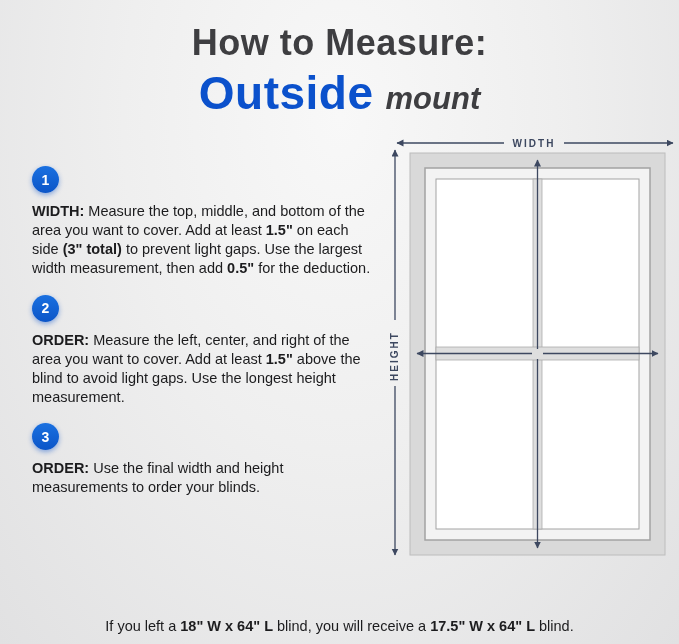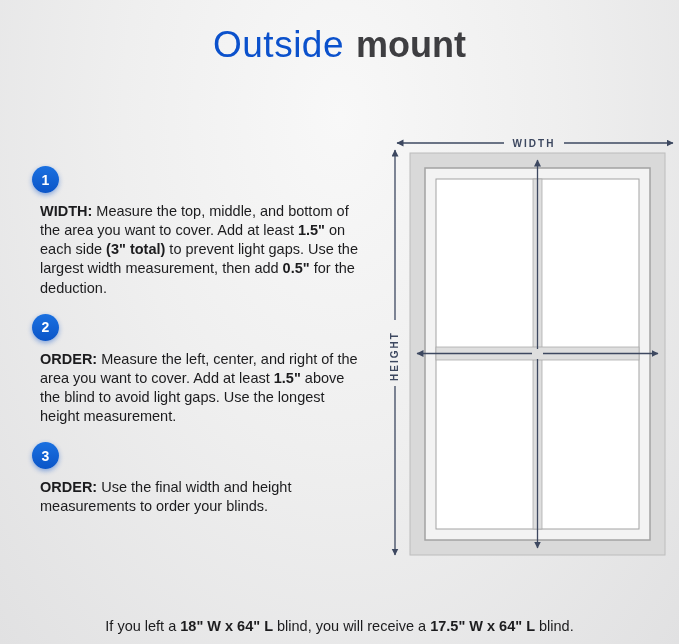--- a/index.html
+++ b/index.html
@@ -14,51 +14,52 @@
     background:radial-gradient(ellipse at 50% 18%, #f8f8f8 0%, #efefef 45%, #e1e1e2 100%);
   }
   
   .header{position:absolute;top:22px;left:0;width:100%;text-align:center;}
   .title-line1{
     font-size:36px;font-weight:700;color:#3e3e41;letter-spacing:.5px;
   }
   .title-line2{
     display:flex;justify-content:center;align-items:baseline;gap:12px;margin-top:2px;
   }
-  .title-accent{font-size:37px;font-weight:400;color:#0b51cc;letter-spacing:.5px;}
-  .title-suffix{font-size:36px;font-weight:700;color:#3e3e41;}
+  .title-accent{font-size:46px;font-weight:700;color:#0b51cc;letter-spacing:.5px;}
+  .title-suffix{font-size:31px;font-weight:700;color:#3e3e41;font-style:italic;}
   
   .steps{position:absolute;left:32px;top:166px;width:342px;}
   .step{margin-bottom:16px;}
   .badge{
     width:27px;height:27px;border-radius:50%;
     background:linear-gradient(180deg,#1a70e0,#0b55c8);
     color:#fff;font-size:14px;font-weight:700;
     display:flex;align-items:center;justify-content:center;
     box-shadow:0 2px 5px rgba(11,81,204,.45);
     margin-bottom:9px;
   }
   .step p{
-    margin:8px;font-size:14.5px;line-height:1.32;color:#1c1c1e;
+    margin:0;font-size:14.5px;line-height:1.32;color:#1c1c1e;
   }
   .step p .b{font-weight:700;}
   
   .diagram{position:absolute;left:388px;top:128px;width:294px;height:450px;margin:0;}
   
   .footer{position:absolute;left:0;bottom:10px;width:100%;text-align:center;}
   .example-title{font-size:15px;font-weight:800;color:#141414;letter-spacing:.6px;margin-bottom:5px;}
   .example-line{font-size:14.5px;color:#1c1c1e;}
   .example-line .b{font-weight:700;}
 </style>
 </head>
 <body>
 
 <div class="page">
 
   <div class="header">
+    <div class="title-line1">How to Measure:</div>
     <div class="title-line2">
       <span class="title-accent">Outside</span>
       <span class="title-suffix">mount</span>
     </div>
   </div>
 
   <div class="steps">
     <div class="step">
       <div class="badge">1</div>
       <p><span class="b">WIDTH:</span><span> Measure the top, middle, and bottom of the area you want to cover. Add at least </span><span class="b">1.5"</span><span> on each side </span><span class="b">(3" total)</span><span> to prevent light gaps. Use the largest width measurement, then add </span><span class="b">0.5"</span><span> for the deduction.</span></p>

